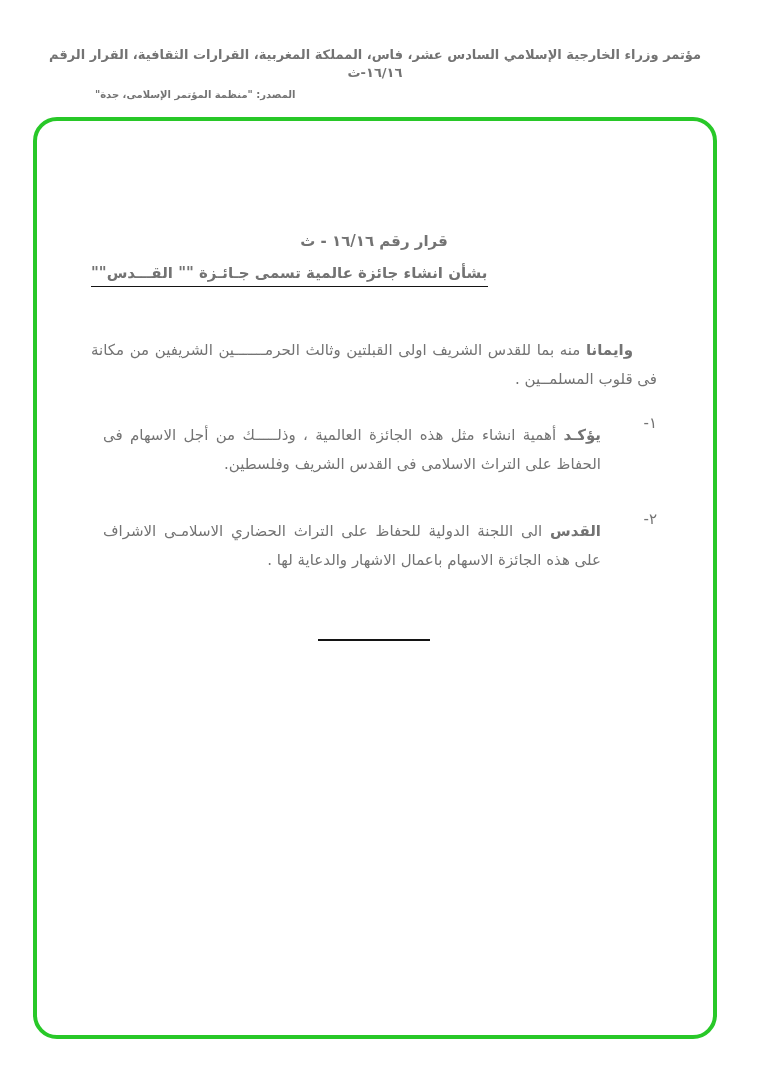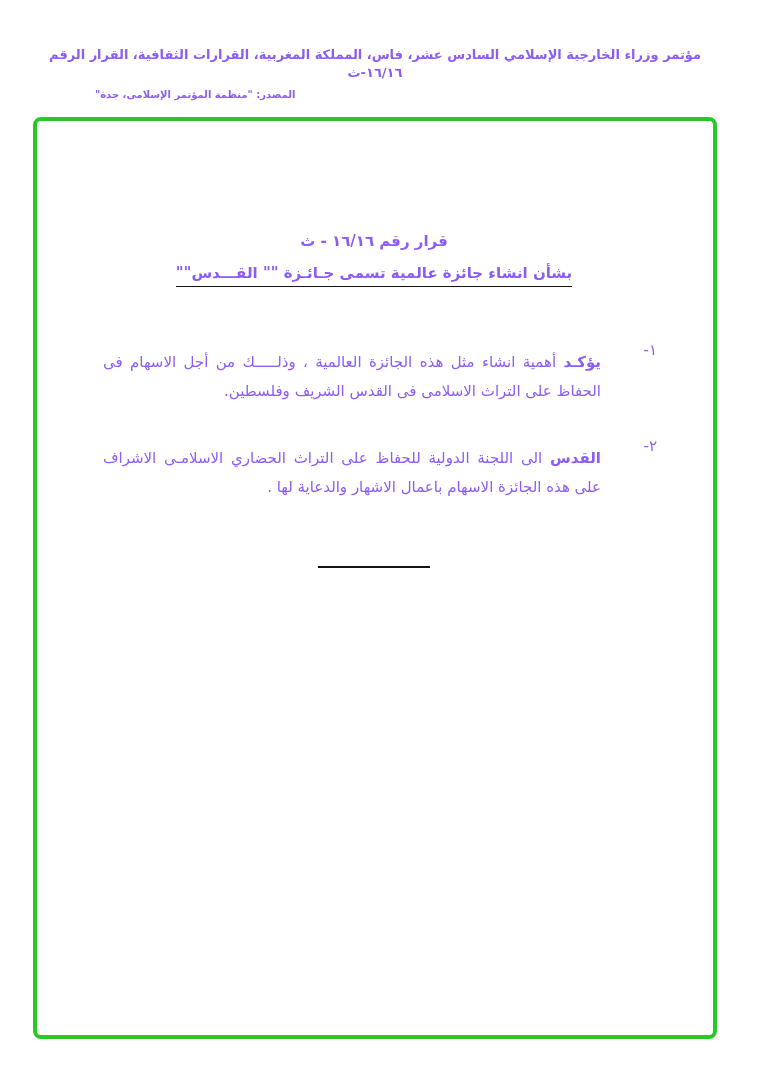--- a/index.html
+++ b/index.html
@@ -6,21 +6,21 @@
     margin: 0;
     padding: 0;
     background: #ffffff;
   }
   .page {
     position: relative;
     width: 750px;
     height: 1078px;
     background: #ffffff;
     font-family: "DejaVu Sans", sans-serif;
-    color: #8b5cf6;
+    color: #737373;
     overflow: hidden;
   }
   .top-header {
     direction: rtl;
     padding: 46px 28px 0 28px;
     text-align: center;
     font-size: 13px;
     font-weight: bold;
     line-height: 18px;
   }
@@ -30,36 +30,36 @@
     margin: 7px 0 0 95px;
     font-size: 10px;
     font-weight: bold;
   }
   .green-frame {
     box-sizing: border-box;
     width: 684px;
     height: 922px;
     margin: 17px auto 0 auto;
     border: 4px solid #28c828;
-    border-radius: 8px;
+    border-radius: 24px;
     padding: 106px 56px 0 54px;
     background: #ffffff;
   }
   .doc {
     direction: rtl;
     font-size: 15px;
     line-height: 29px;
   }
   .doc-title {
     text-align: center;
     font-weight: bold;
     margin-bottom: 3px;
   }
   .doc-subtitle {
-    text-align: center;
+    text-align: left;
     font-weight: bold;
     margin-bottom: 48px;
   }
   .doc-subtitle .underlined {
     border-bottom: 1.5px solid #141414;
     padding-bottom: 4px;
   }
   .para {
     margin: 0 0 15px 0;
     text-align: justify;
@@ -100,20 +100,23 @@
     <div class="doc">
 
       <div class="doc-title">قرار رقم  ١٦/١٦ - ث</div>
 
       <div class="doc-subtitle">
         <span class="underlined">بشأن انشاء جائزة عالمية تسمى جـائـزة "" القـــدس""</span>
       </div>
 
 
 
+      <p class="para">
+        <span class="lead">وايمانا</span><span> منه بما للقدس الشريف اولى القبلتين وثالث الحرمـــــــين الشريفين من مكانة فى قلوب المسلمــين .</span>
+      </p>
 
       <div class="item">
         <span class="item-num">١-</span>
         <p class="item-text">
           <span class="lead">يؤكـد</span><span> أهمية انشاء مثل هذه الجائزة العالمية ، وذلـــــك من أجل الاسهام فى الحفاظ على التراث الاسلامى فى القدس الشريف وفلسطين.</span>
         </p>
       </div>
 
       <div class="item">
         <span class="item-num">٢-</span>

